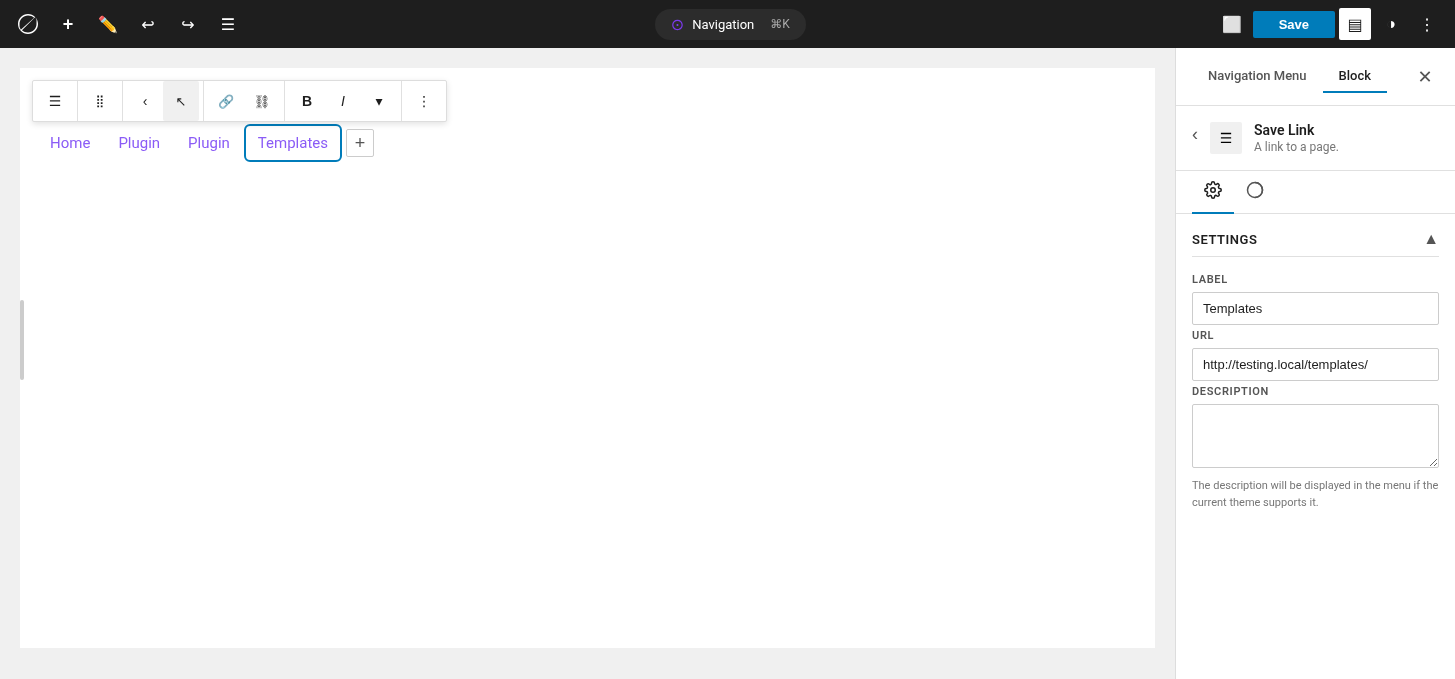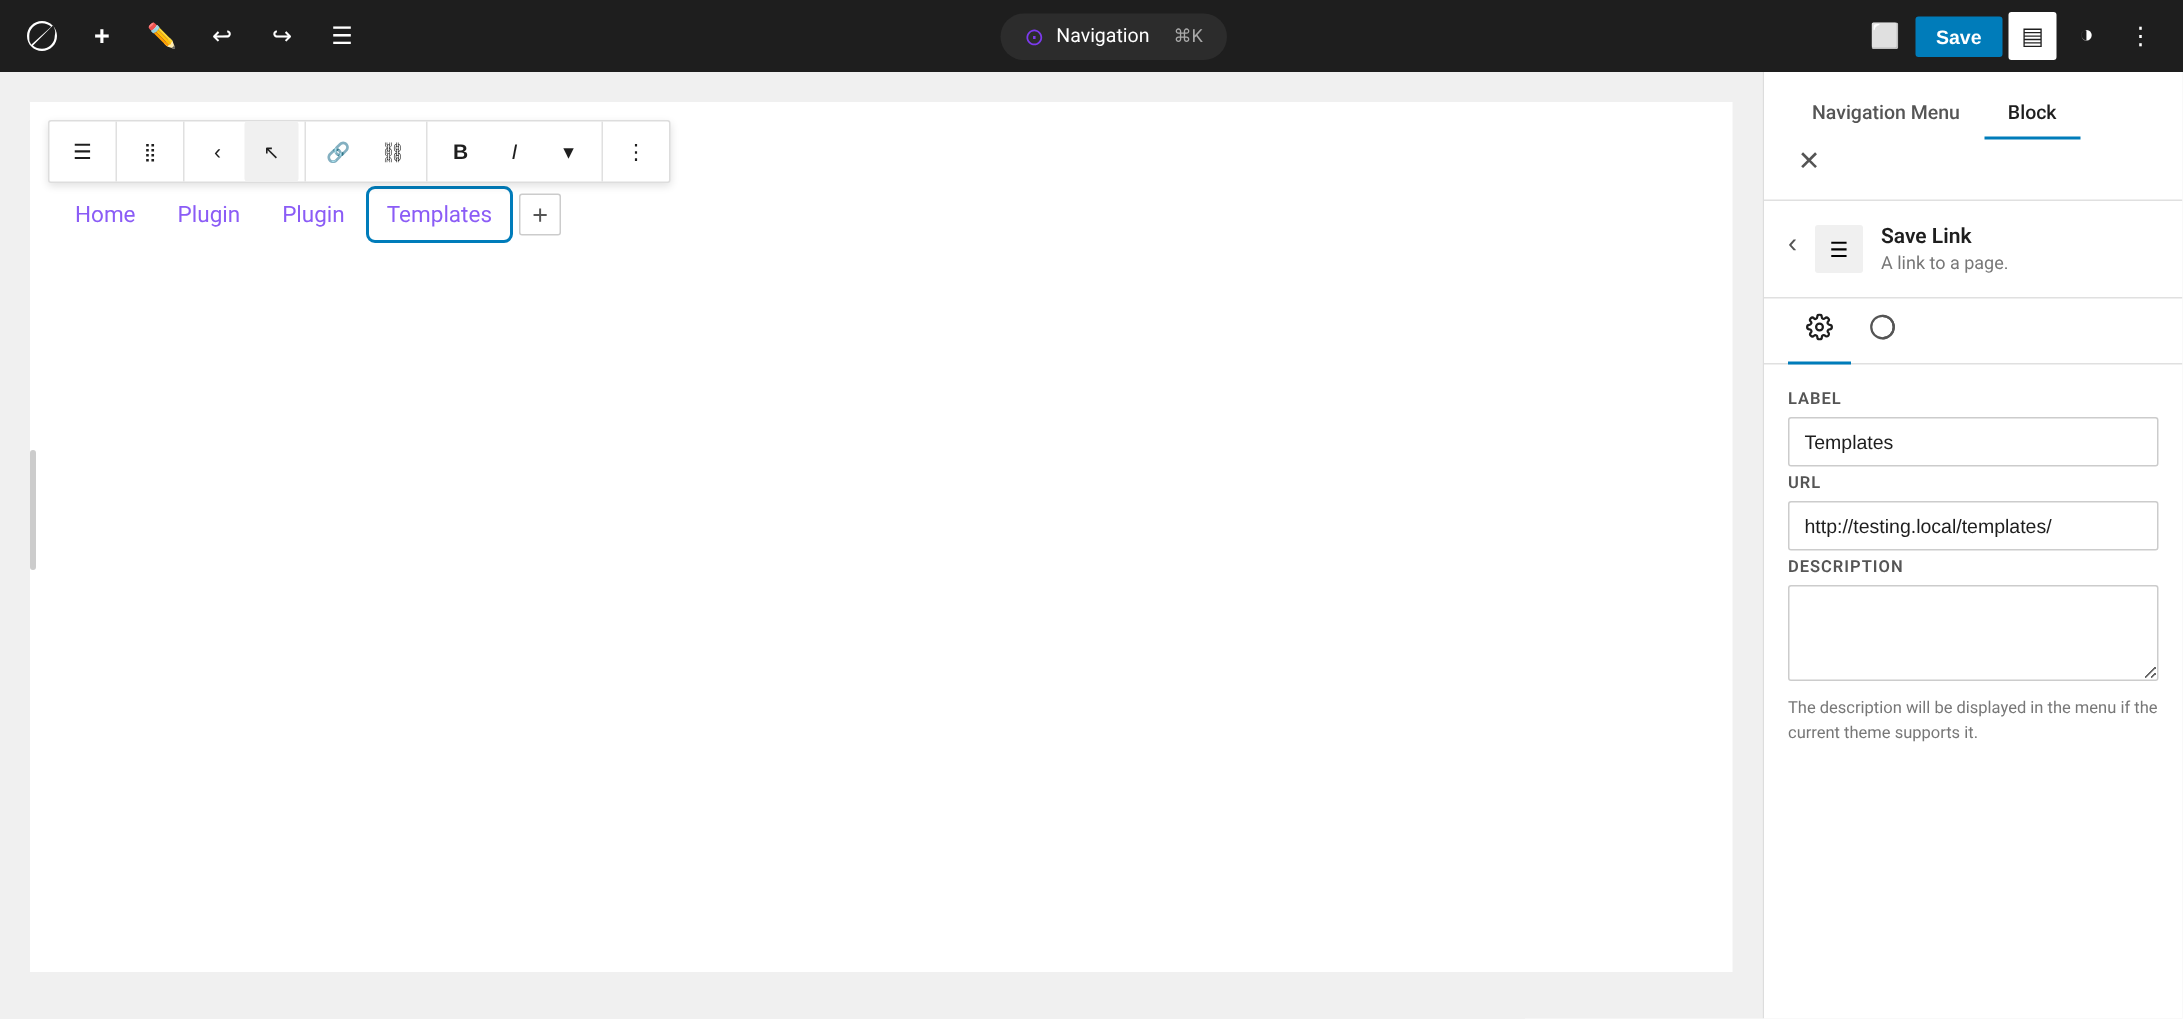--- a/index.html
+++ b/index.html
@@ -24,21 +24,21 @@
     .nav-pill {
       display: flex; align-items: center; gap: 8px;
       background: #2c2c2c; border-radius: 24px; padding: 6px 16px;
       color: white; font-size: 13px; cursor: pointer;
     }
     .nav-pill .circle-icon { color: #7c3aed; font-size: 16px; }
     .shortcut { color: #aaa; font-size: 12px; margin-left: 8px; }
     .top-bar-right { display: flex; align-items: center; gap: 4px; margin-left: auto; }
     .save-btn {
       background: #007cba; color: white; border: none; border-radius: 2px;
-      padding: 6px 14px; font-size: 13px; font-weight: 600; cursor: pointer;
+      padding: 6px 26px; font-size: 13px; font-weight: 600; cursor: pointer;
     }
     .icon-btn {
       width: 32px; height: 32px; border: none; background: transparent;
       color: white; cursor: pointer; display: flex; align-items: center;
       justify-content: center; border-radius: 2px; font-size: 16px;
     }
     .icon-btn.active { background: white; color: #1e1e1e; }
 
     
     .main-layout {
@@ -90,22 +90,22 @@
       border-radius: 2px; display: flex; align-items: center; justify-content: center;
       cursor: pointer; font-size: 18px; color: #555;
     }
 
     
     .sidebar {
       width: 280px; background: white; border-left: 1px solid #ddd;
       overflow-y: auto; flex-shrink: 0;
     }
     .sidebar-header {
-      display: flex; align-items: flex-start; justify-content: space-between;
-      padding: 12px 16px; border-bottom: 1px solid #e0e0e0; flex-direction: column;
+      display: flex; align-items: center; justify-content: space-between;
+      padding: 12px 16px; border-bottom: 1px solid #e0e0e0;
     }
     .sidebar-tabs { display: flex; gap: 0; }
     .sidebar-tab {
       padding: 8px 16px; font-size: 13px; font-weight: 500; cursor: pointer;
       border-bottom: 2px solid transparent; color: #555;
     }
     .sidebar-tab.active { border-bottom-color: #007cba; color: #1e1e1e; }
     .close-btn {
       background: none; border: none; cursor: pointer; font-size: 18px;
       color: #555; display: flex; align-items: center; justify-content: center;
@@ -314,20 +314,26 @@
       </div>
       <div class="settings-tab">
         <svg viewBox="0 0 24 24" fill="none" stroke="currentColor" stroke-width="2">
           <circle cx="12" cy="12" r="10"></circle>
           <path d="M12 2a10 10 0 010 20"></path>
         </svg>
       </div>
     </div>
 
     <div class="settings-content">
+      <div class="settings-section-header">
+        <span class="settings-section-title">Settings</span>
+        <button class="collapse-btn">
+          <span>▲</span>
+        </button>
+      </div>
 
       <div class="field-group">
         <div class="field-label">LABEL</div>
         <input class="field-input" type="text" value="Templates" style="">
       </div>
 
       <div class="field-group">
         <div class="field-label">URL</div>
         <input class="field-input" type="text" value="http://testing.local/templates/" style="">
       </div>

